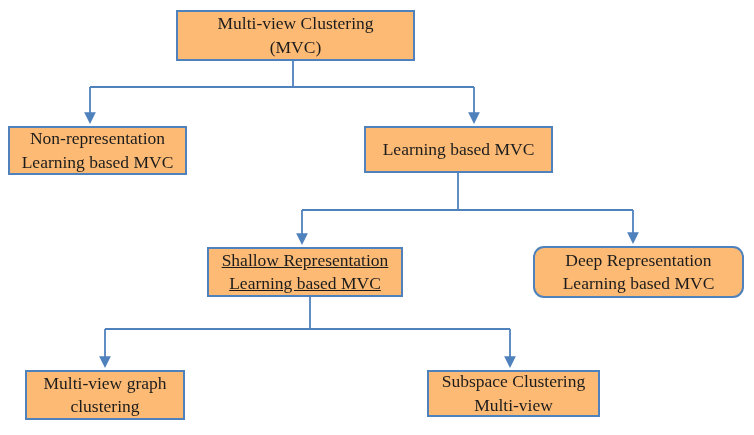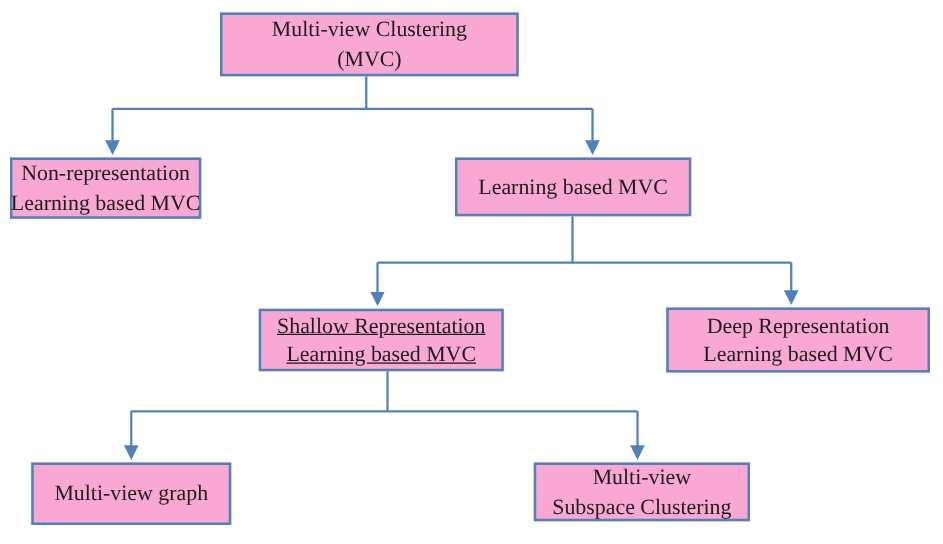--- a/index.html
+++ b/index.html
@@ -19,40 +19,40 @@
     position: absolute;
     left: 0;
     top: 0;
     width: 754px;
     height: 435px;
   }
   .node {
     position: absolute;
     box-sizing: border-box;
     border: 2px solid #4f81bd;
-    background: #f9a8d4;
+    background: #fdba74;
     display: flex;
     flex-direction: column;
     align-items: center;
     justify-content: center;
     text-align: center;
     color: #1c1c1c;
     font-size: 17.5px;
     line-height: 1.32;
   }
   .node span {
     display: block;
     white-space: nowrap;
   }
   
   #node-mvc        { left: 176px; top: 10px;  width: 239px; height: 51px; }
-  #node-nonrep     { left: 8px;   top: 126px; width: 153px; height: 49px; }
+  #node-nonrep     { left: 8px;   top: 126px; width: 179px; height: 49px; }
   #node-rep        { left: 364px; top: 126px; width: 189px; height: 47px; }
   #node-shallow    { left: 207px; top: 247px; width: 196px; height: 50px; text-decoration: underline; }
-  #node-deep       { left: 533px; top: 246px; width: 211px; height: 52px; }
+  #node-deep       { left: 533px; top: 246px; width: 211px; height: 52px; border-radius: 11px; }
   #node-graph      { left: 25px;  top: 370px; width: 160px; height: 50px; }
   #node-subspace   { left: 427px; top: 370px; width: 173px; height: 47px; }
 </style>
 </head>
 <body>
 
 <div id="canvas">
 
   <svg id="connector-layer" viewBox="0 0 754 435" xmlns="http://www.w3.org/2000/svg">
     <defs>
@@ -102,20 +102,21 @@
     <span>Learning based MVC</span>
   </div>
 
   <div class="node" id="node-deep">
     <span>Deep Representation</span>
     <span>Learning based MVC</span>
   </div>
 
   <div class="node" id="node-graph">
     <span>Multi-view graph</span>
+    <span>clustering</span>
   </div>
 
   <div class="node" id="node-subspace">
+    <span>Subspace Clustering</span>
     <span>Multi-view</span>
-    <span>Subspace Clustering</span>
   </div>
 
 </div>
 
 </body></html>

